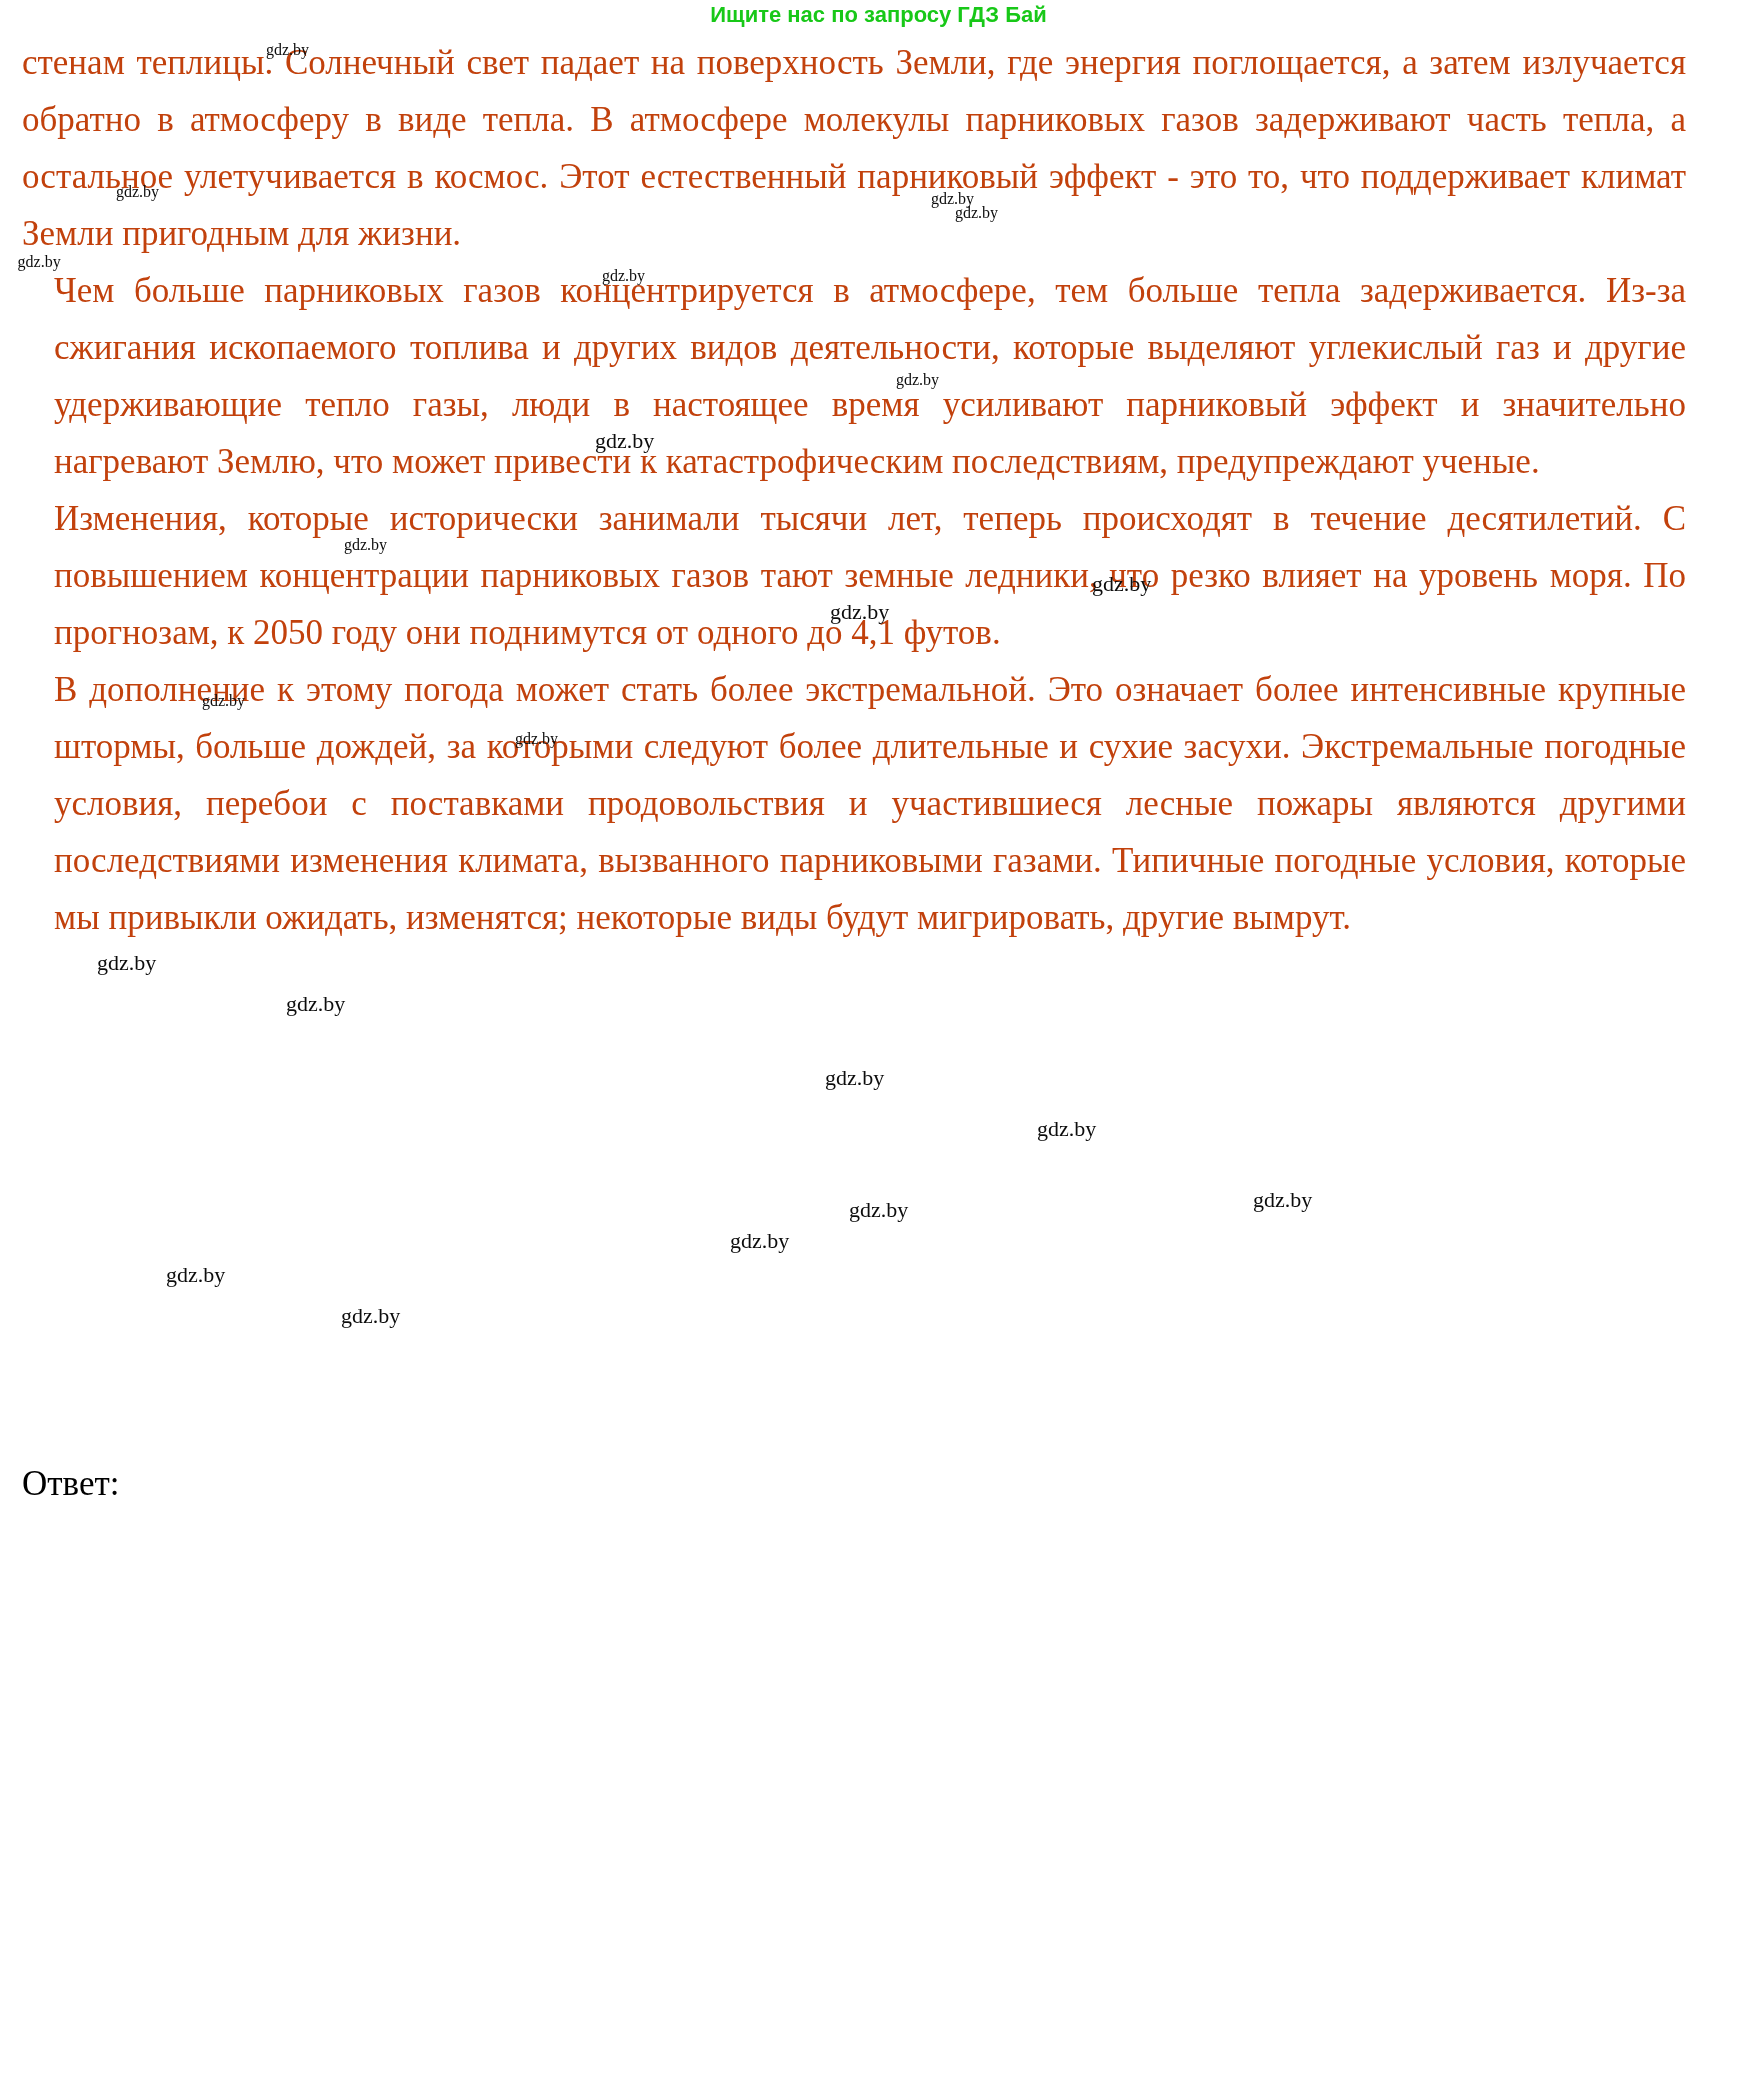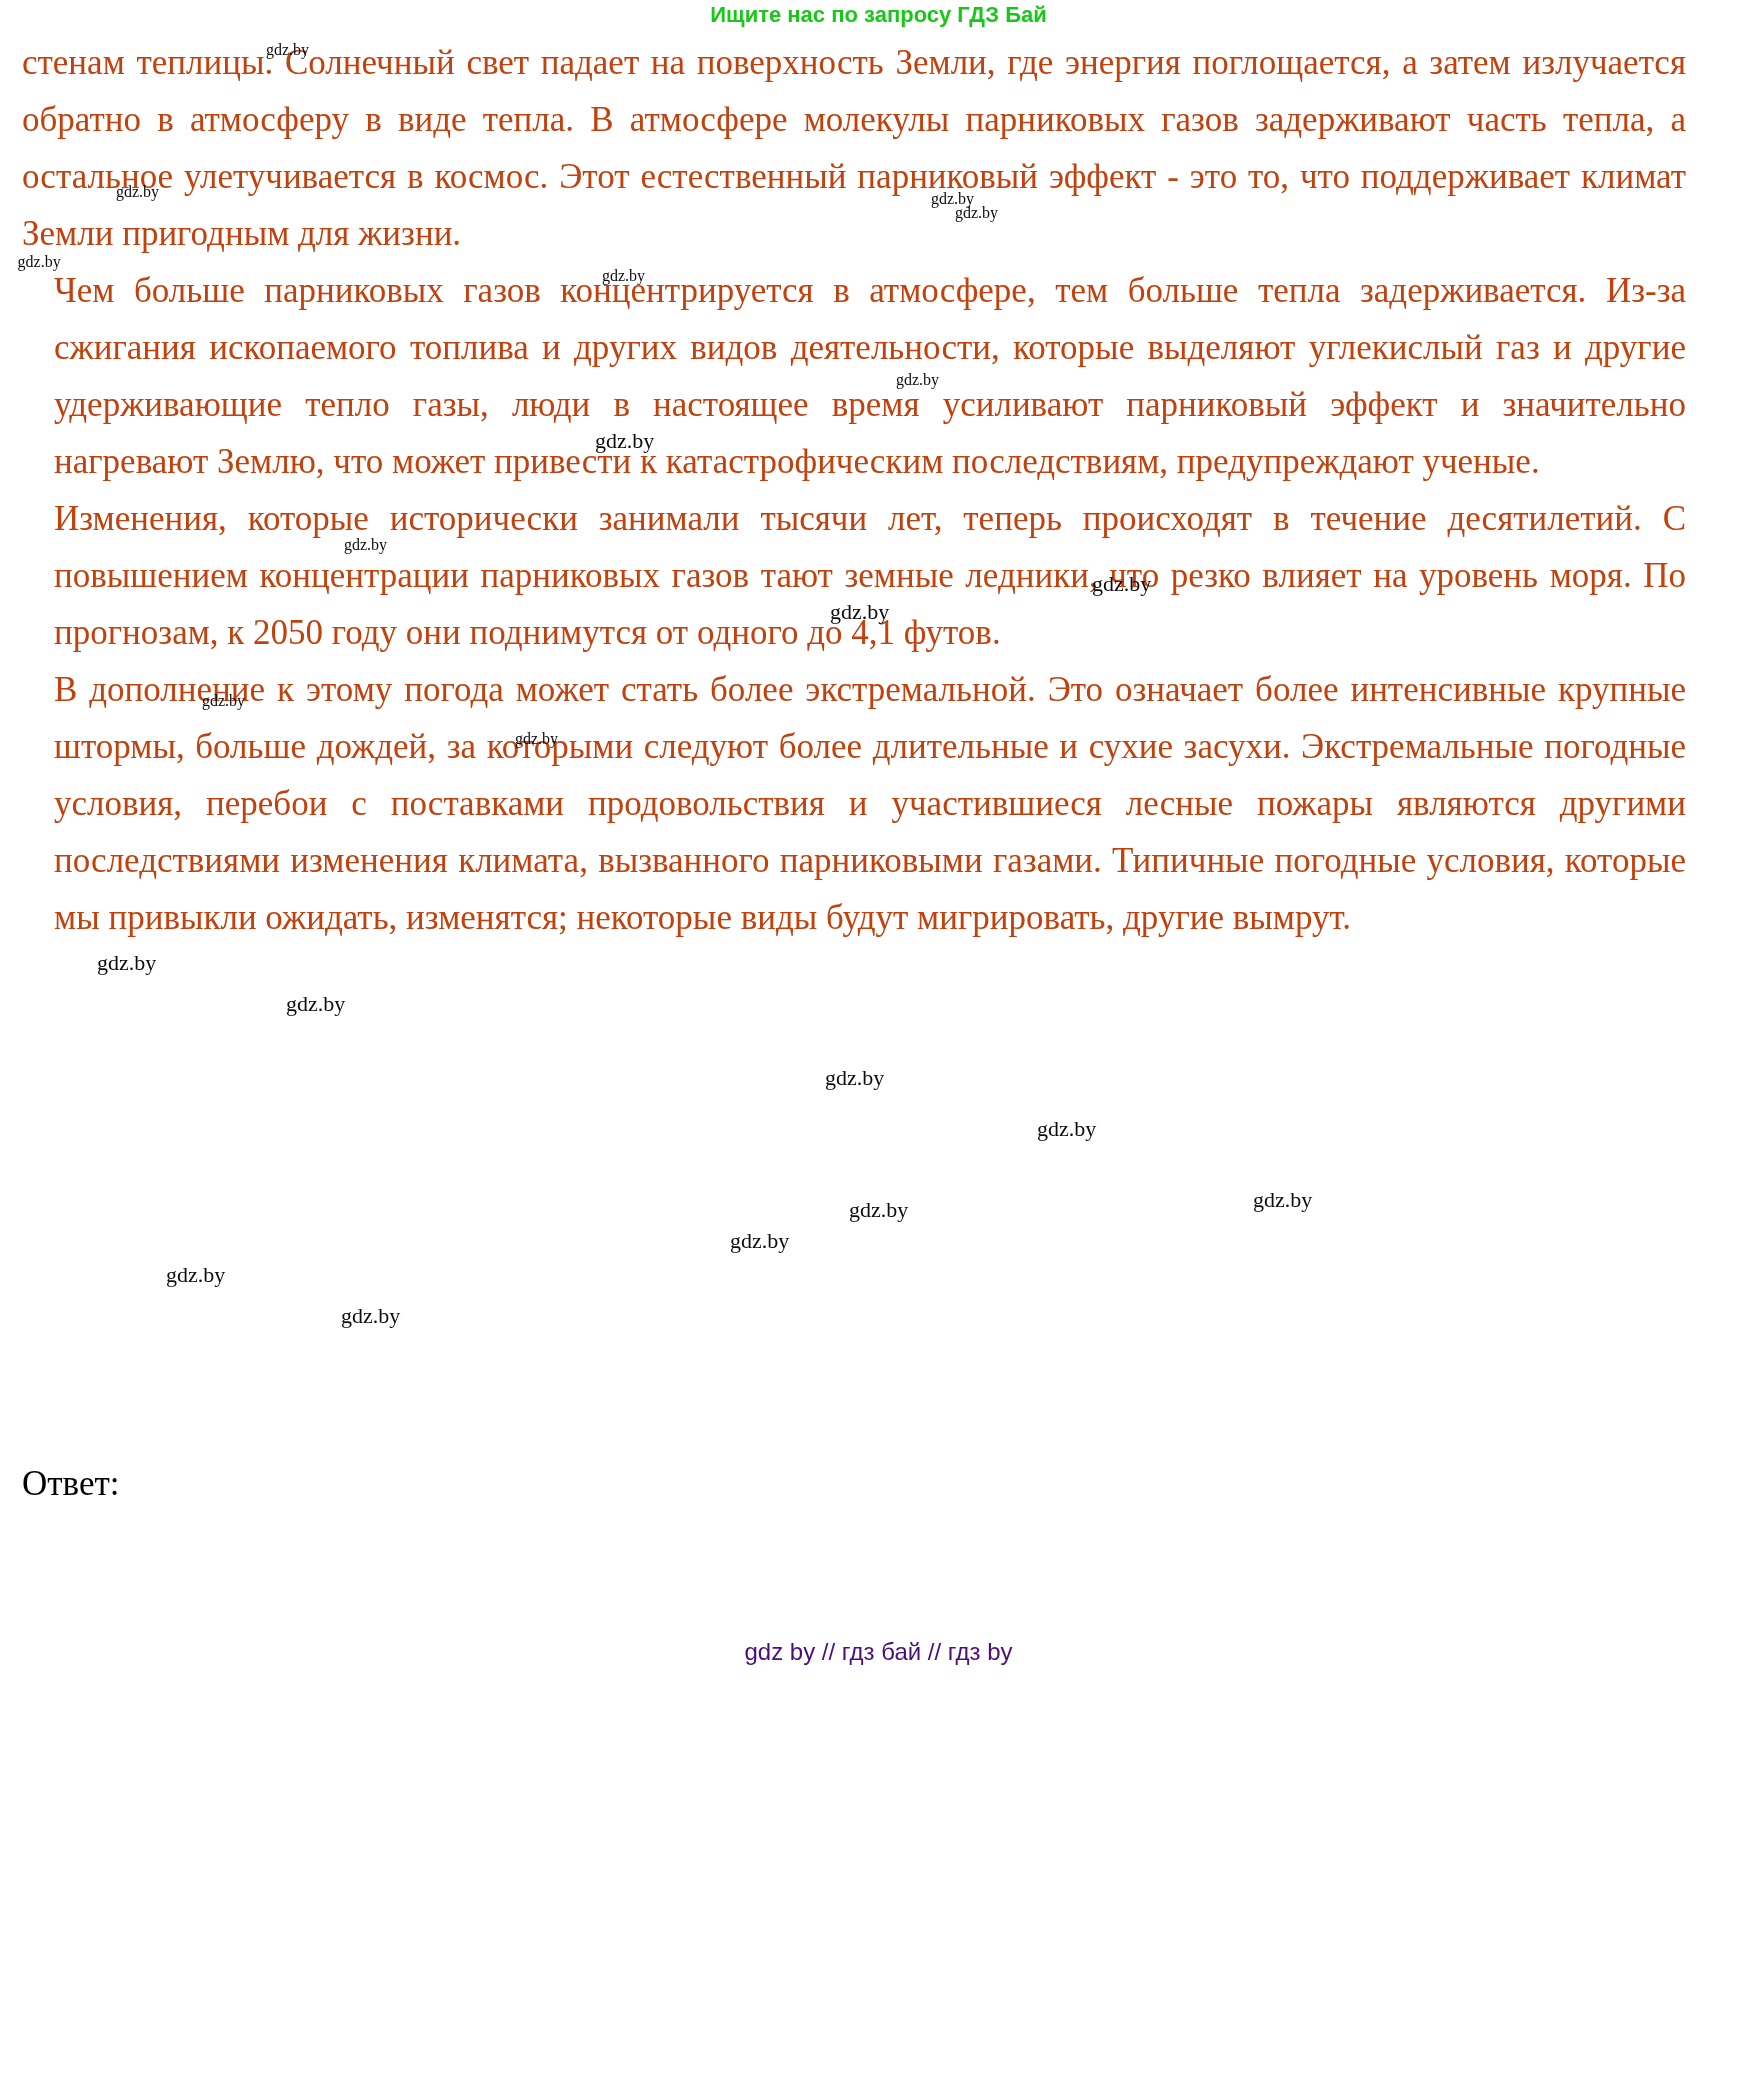--- a/index.html
+++ b/index.html
@@ -157,16 +157,15 @@
       <div class="wm lg" style="left: 286px; top: 995px; color: rgb(13, 13, 13);">gdz.by</div>
       <div class="wm lg" style="left: 825px; top: 1069px; color: rgb(13, 13, 13);">gdz.by</div>
       <div class="wm lg" style="left: 1037px; top: 1120px; color: rgb(13, 13, 13);">gdz.by</div>
       <div class="wm lg" style="left: 849px; top: 1201px; color: rgb(13, 13, 13);">gdz.by</div>
       <div class="wm lg" style="left: 730px; top: 1232px; color: rgb(13, 13, 13);">gdz.by</div>
       <div class="wm lg" style="left: 1253px; top: 1191px; color: rgb(13, 13, 13);">gdz.by</div>
       <div class="wm lg" style="left: 166px; top: 1266px; color: rgb(13, 13, 13);">gdz.by</div>
       <div class="wm lg" style="left: 341px; top: 1307px; color: rgb(13, 13, 13);">gdz.by</div>
     </div>
 
-  <div class="footer">gdz by  //  гдз бай  //  гдз by</div>
 
 </div>
 
 
 </body></html>

